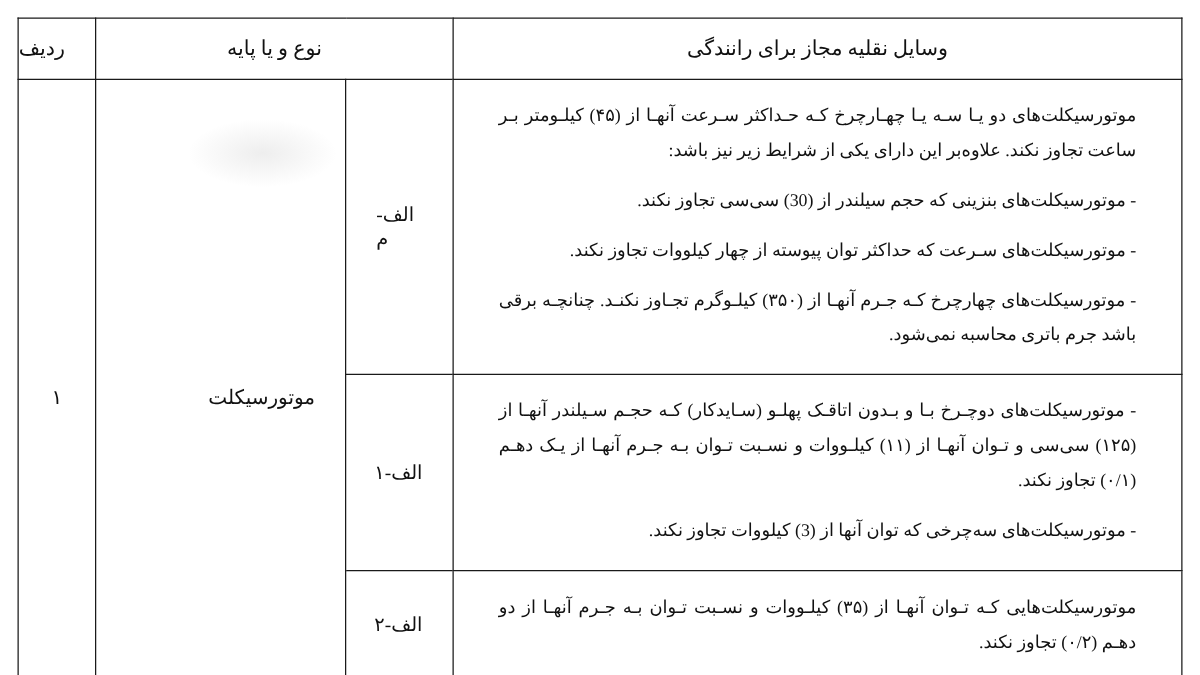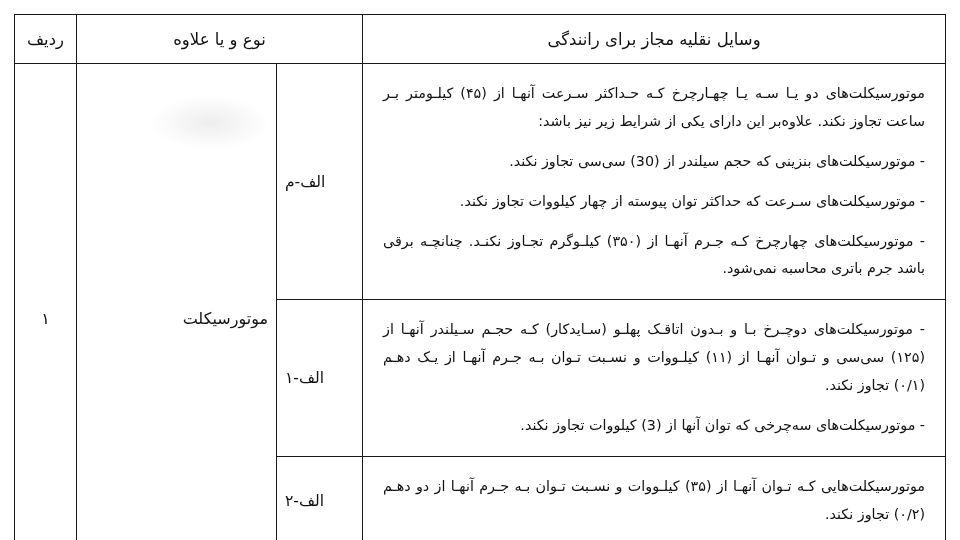--- a/index.html
+++ b/index.html
@@ -36,22 +36,23 @@
     right: 14px;
     width: 932px;
     border-collapse: collapse;
     table-layout: fixed;
     direction: rtl;
   }
   table.doc-table td,
   table.doc-table th {
     border: 1.3px solid #1a1a1a;
     vertical-align: middle;
-    padding: 4px 8px;
+    padding: 4px 24px;
     font-weight: normal;
+    font-family: Liberation Serif, serif;
   }
   .col-radif { width: 62px; }
   .col-noe   { width: 200px; }
   .col-paye  { width: 86px; }
   .col-desc  { width: auto; }
 
   thead td {
     text-align: center;
     font-size: 16.5px;
     font-weight: bold;
@@ -102,21 +103,21 @@
     <colgroup>
       <col class="col-desc">
       <col class="col-paye">
       <col class="col-noe">
       <col class="col-radif">
     </colgroup>
 
     <thead>
       <tr>
         <td>وسایل نقلیه مجاز برای رانندگی</td>
-        <td colspan="2">نوع و یا علاوه</td>
+        <td colspan="2">نوع و یا پایه</td>
         <td>ردیف</td>
       </tr>
     </thead>
 
     <tbody>
       <tr>
         <td class="desc-cell">
           <p class="indent-lines">موتورسیکلت‌های دو یـا سـه یـا چهـارچرخ کـه حـداکثر سـرعت آنهـا از (۴۵) کیلـومتر بـر ساعت تجاوز نکند. علاوه‌بر این دارای یکی از شرایط زیر نیز باشد:</p>
           <p>- موتورسیکلت‌های بنزینی که حجم سیلندر از (30) سی‌سی تجاوز نکند.</p>
           <p>- موتورسیکلت‌های سـرعت که حداکثر توان پیوسته از چهار کیلووات تجاوز نکند.</p>

